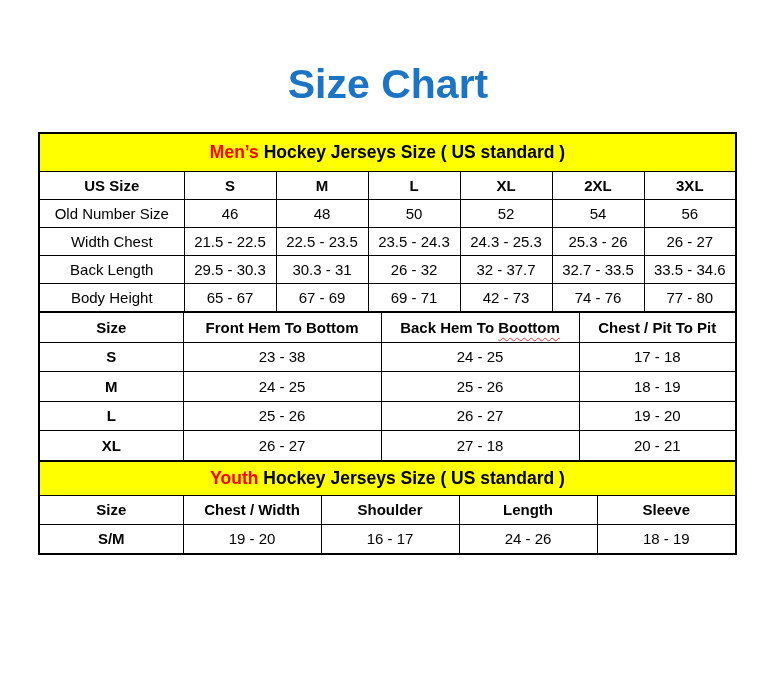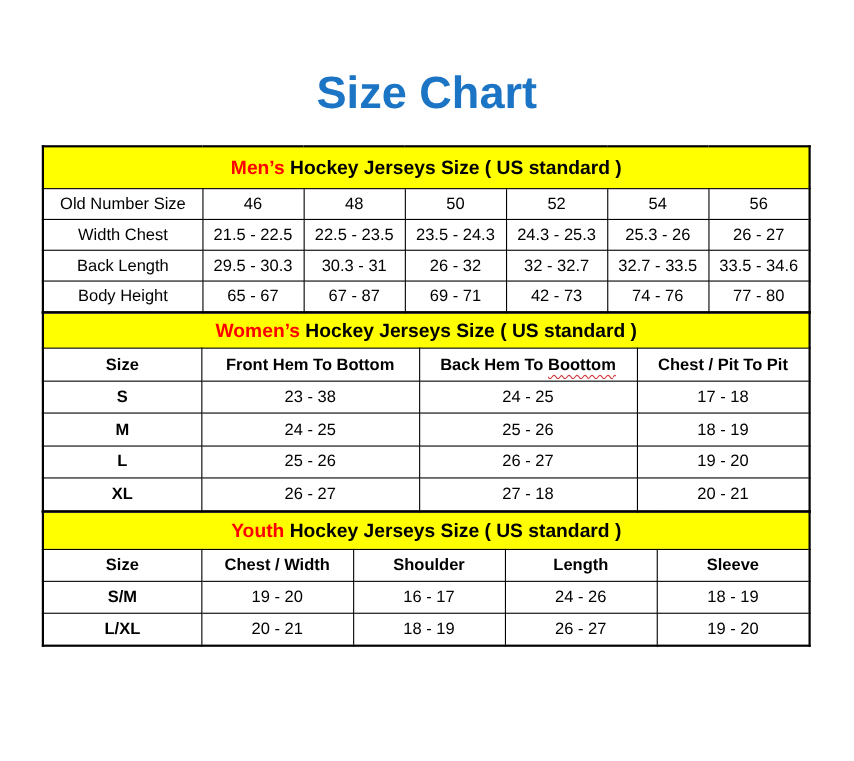--- a/index.html
+++ b/index.html
@@ -85,20 +85,29 @@
       <col style="width:92px">
         <col style="width:92px">
         <col style="width:92px">
         <col style="width:92px">
     </colgroup>
     <tbody>
         <tr>
           <td class="banner" colspan="7"><span class="hl">Men’s</span><span> Hockey Jerseys Size ( US standard )</span></td>
         </tr>
         <tr>
+          <td class="head">US Size</td>
+          <td class="head">S</td>
+          <td class="head">M</td>
+          <td class="head">L</td>
+          <td class="head">XL</td>
+          <td class="head">2XL</td>
+          <td class="head">3XL</td>
+        </tr>
+        <tr>
           <td class="cell">Old Number Size</td>
           <td class="cell">46</td>
           <td class="cell">48</td>
           <td class="cell">50</td>
           <td class="cell">52</td>
           <td class="cell">54</td>
           <td class="cell">56</td>
         </tr>
         <tr>
           <td class="cell">Width Chest</td>
@@ -107,47 +116,44 @@
           <td class="cell">23.5 - 24.3</td>
           <td class="cell">24.3 - 25.3</td>
           <td class="cell">25.3 - 26</td>
           <td class="cell">26 - 27</td>
         </tr>
         <tr>
           <td class="cell">Back Length</td>
           <td class="cell">29.5 - 30.3</td>
           <td class="cell">30.3 - 31</td>
           <td class="cell">26 - 32</td>
-          <td class="cell">32 - 32.7</td>
+          <td class="cell">32 - 37.7</td>
           <td class="cell">32.7 - 33.5</td>
           <td class="cell">33.5 - 34.6</td>
         </tr>
         <tr>
           <td class="cell">Body Height</td>
           <td class="cell">65 - 67</td>
-          <td class="cell">67 - 87</td>
+          <td class="cell">67 - 69</td>
           <td class="cell">69 - 71</td>
           <td class="cell">42 - 73</td>
           <td class="cell">74 - 76</td>
           <td class="cell">77 - 80</td>
         </tr>
       </tbody>
   </table>
 
   <table class="tbl tbl-womens">
     <colgroup>
       <col style="width:144px">
         <col style="width:198px">
         <col style="width:198px">
         <col style="width:157px">
     </colgroup>
     <tbody>
-        <tr>
-          <td class="banner" colspan="4"><span class="hl">Women’s</span><span> Hockey Jerseys Size ( US standard )</span></td>
-        </tr>
         <tr>
           <td class="head">Size</td>
           <td class="head">Front Hem To Bottom</td>
           <td class="head">Back Hem To <span class="squiggle">Boottom</span></td>
           <td class="head">Chest / Pit To Pit</td>
         </tr>
         <tr>
           <td class="rowlabel">S</td>
           <td class="cell">23 - 38</td>
           <td class="cell">24 - 25</td>
@@ -193,23 +199,16 @@
           <td class="head">Length</td>
           <td class="head">Sleeve</td>
         </tr>
         <tr>
           <td class="rowlabel">S/M</td>
           <td class="cell">19 - 20</td>
           <td class="cell">16 - 17</td>
           <td class="cell">24 - 26</td>
           <td class="cell">18 - 19</td>
         </tr>
-        <tr>
-          <td class="rowlabel">L/XL</td>
-          <td class="cell">20 - 21</td>
-          <td class="cell">18 - 19</td>
-          <td class="cell">26 - 27</td>
-          <td class="cell">19 - 20</td>
-        </tr>
       </tbody>
   </table>
 
 </div>
 
 </body></html>

